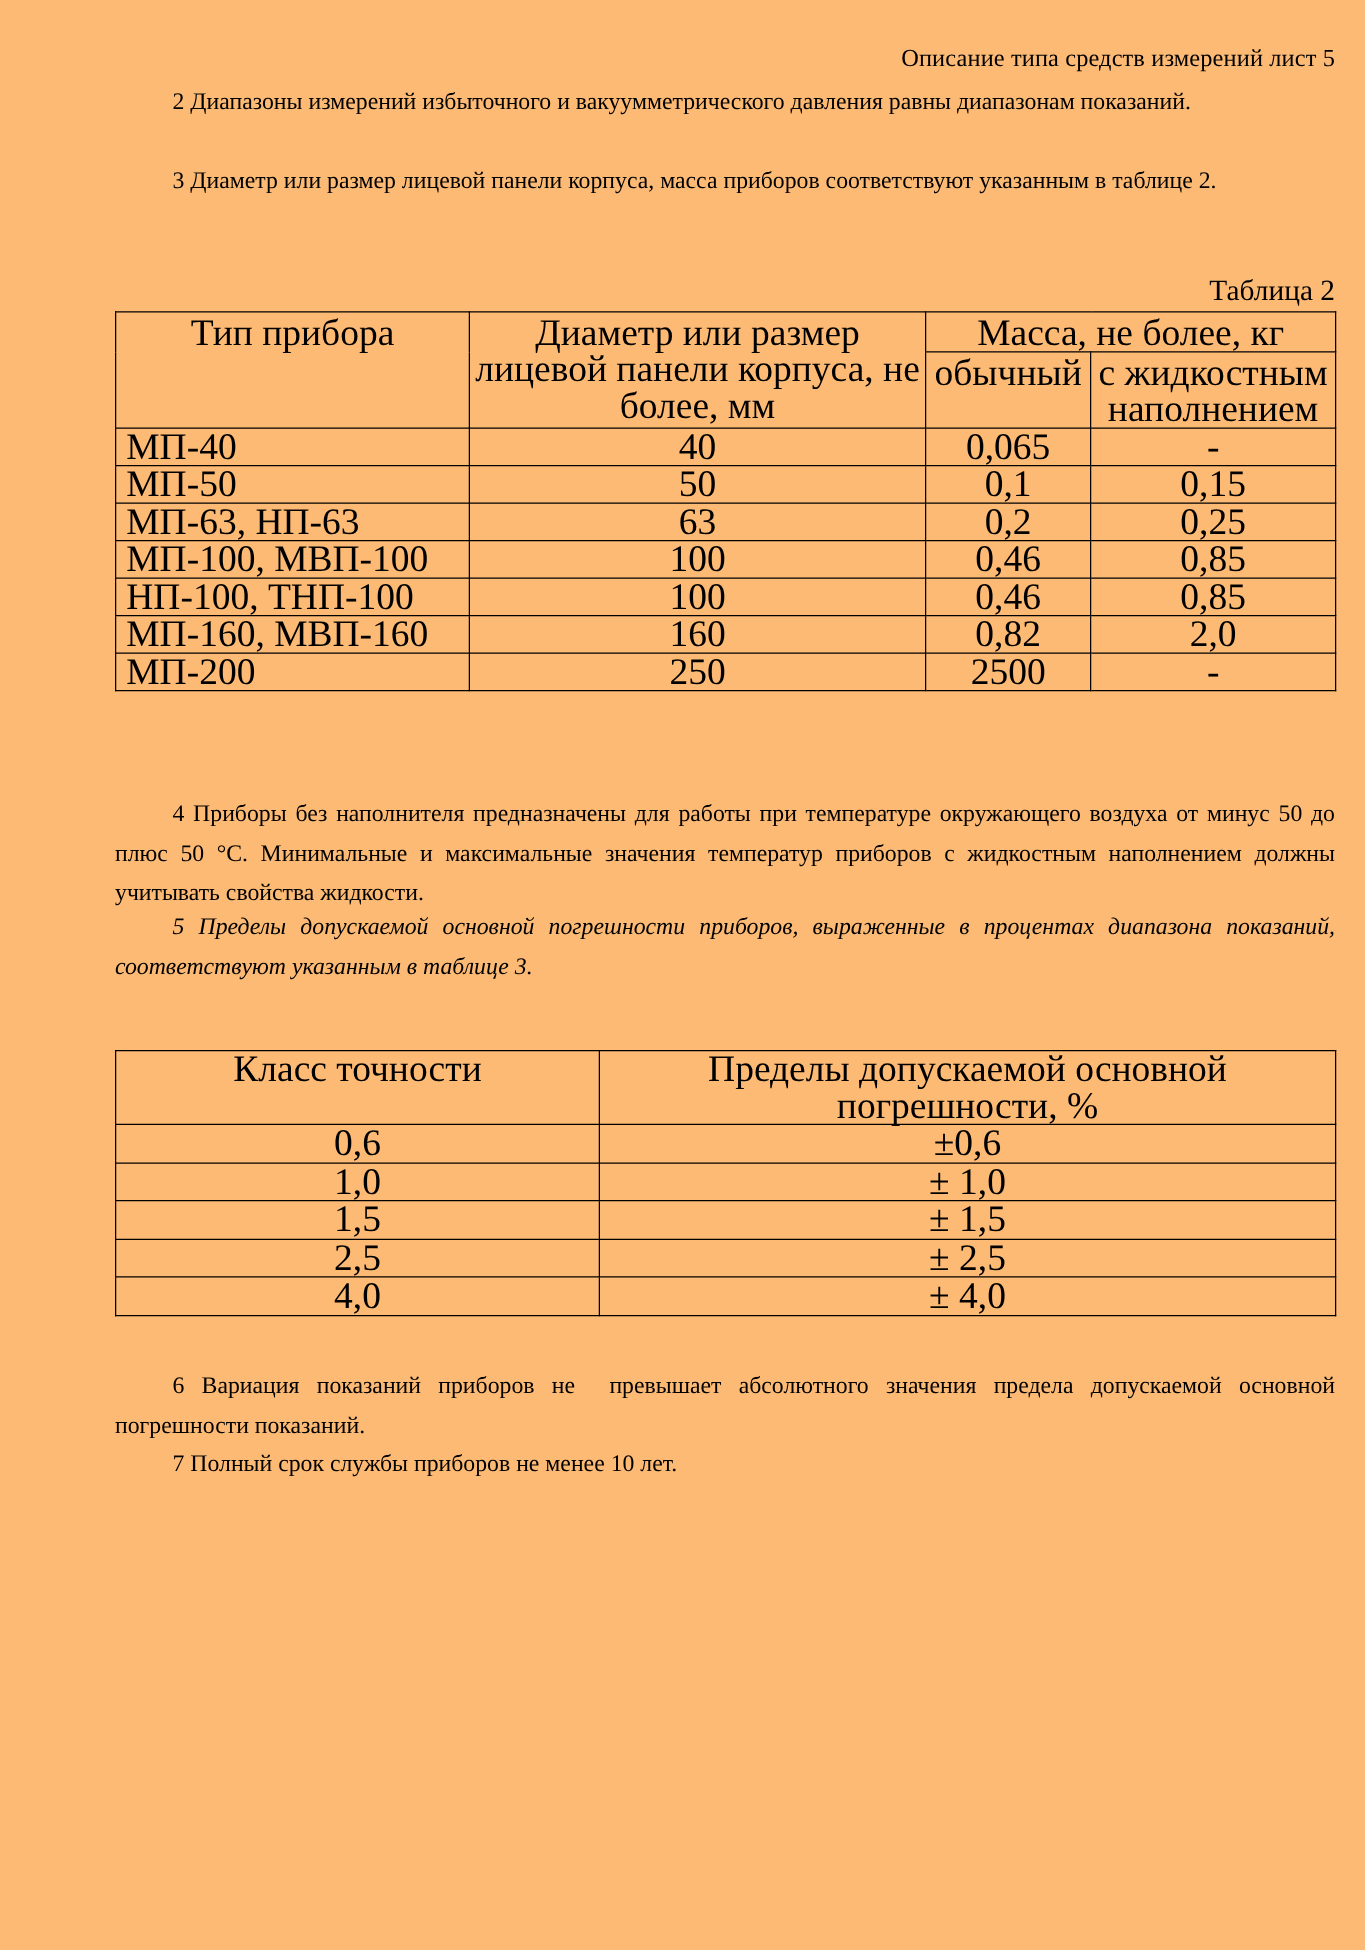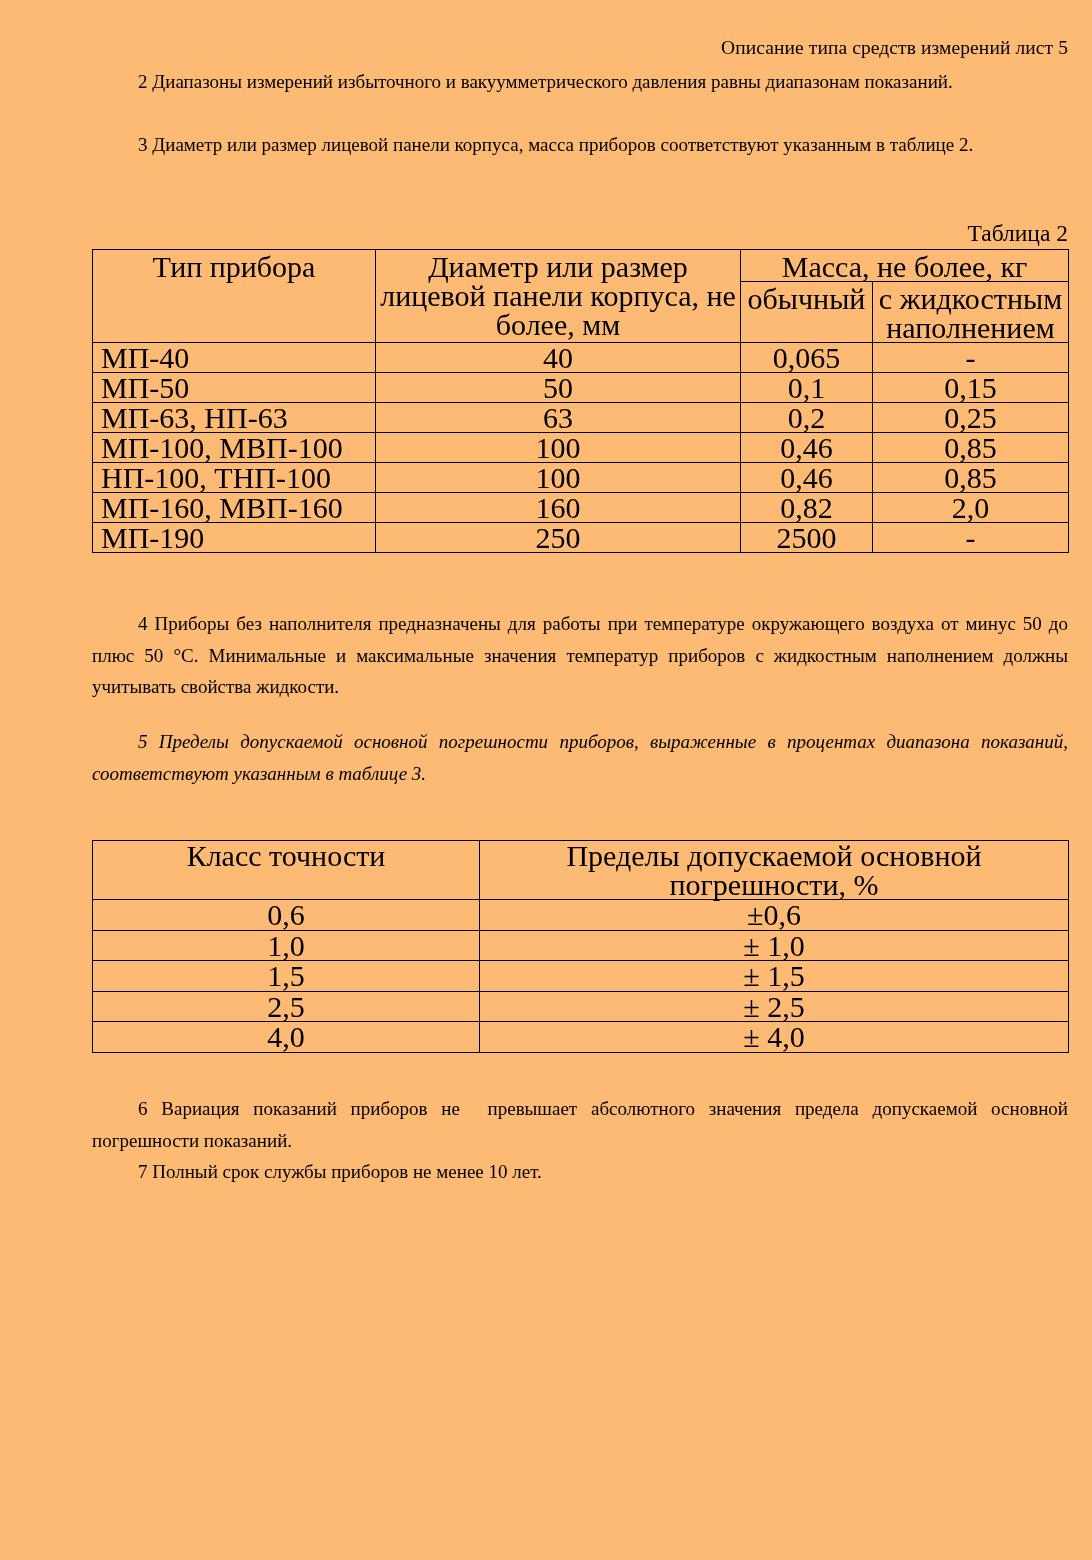--- a/index.html
+++ b/index.html
@@ -168,30 +168,30 @@
             <td class="c">0,46</td>
             <td class="c">0,85</td>
           </tr>
           <tr class="body-row">
             <td class="l">МП-160, МВП-160</td>
             <td class="c">160</td>
             <td class="c">0,82</td>
             <td class="c">2,0</td>
           </tr>
           <tr class="body-row">
-            <td class="l">МП-190</td>
+            <td class="l">МП-200</td>
             <td class="c">250</td>
             <td class="c">2500</td>
             <td class="c">-</td>
           </tr>
         </tbody>
     </table>
   </div>
 
-  <div class="block" style="top:608px;">
+  <div class="block" style="top:636px;">
     <p class="para">4 Приборы без наполнителя предназначены для работы при температуре окружающего воздуха от минус 50 до плюс 50 °С. Минимальные и максимальные значения температур приборов с жидкостным наполнением должны учитывать свойства жидкости.</p>
   </div>
 
   <div class="block" style="top:726px;font-style:italic;">
     <p class="para">5 Пределы допускаемой основной погрешности приборов, выраженные в процентах диапазона показаний, соответствуют указанным в таблице 3.</p>
   </div>
 
 
   <div class="block" style="top:840px;">
     <table class="doc-table t3">

